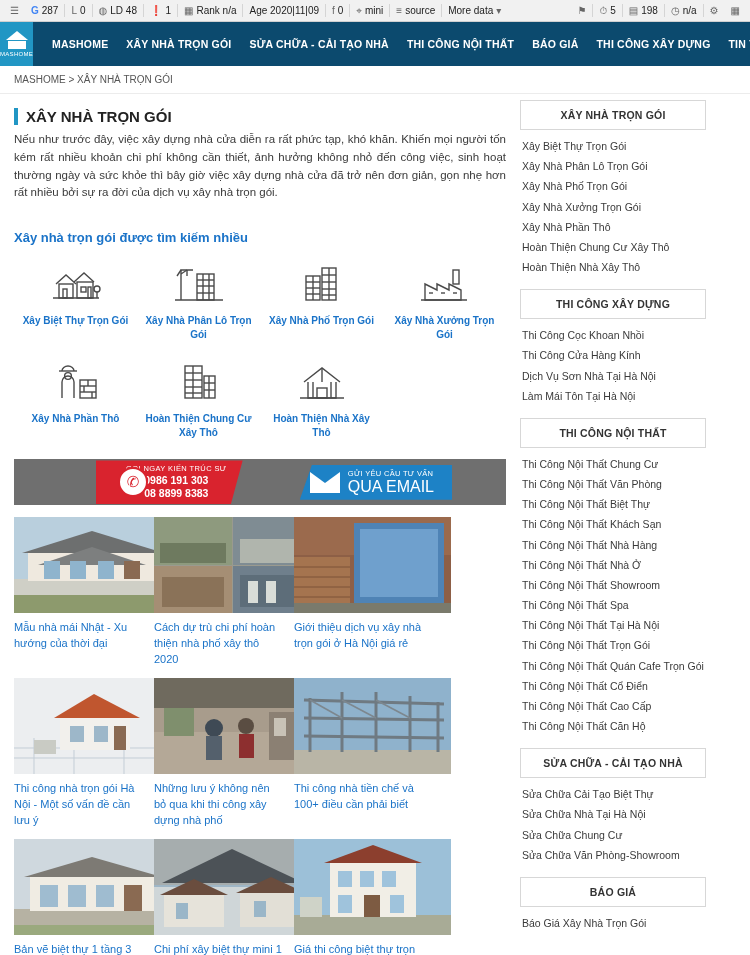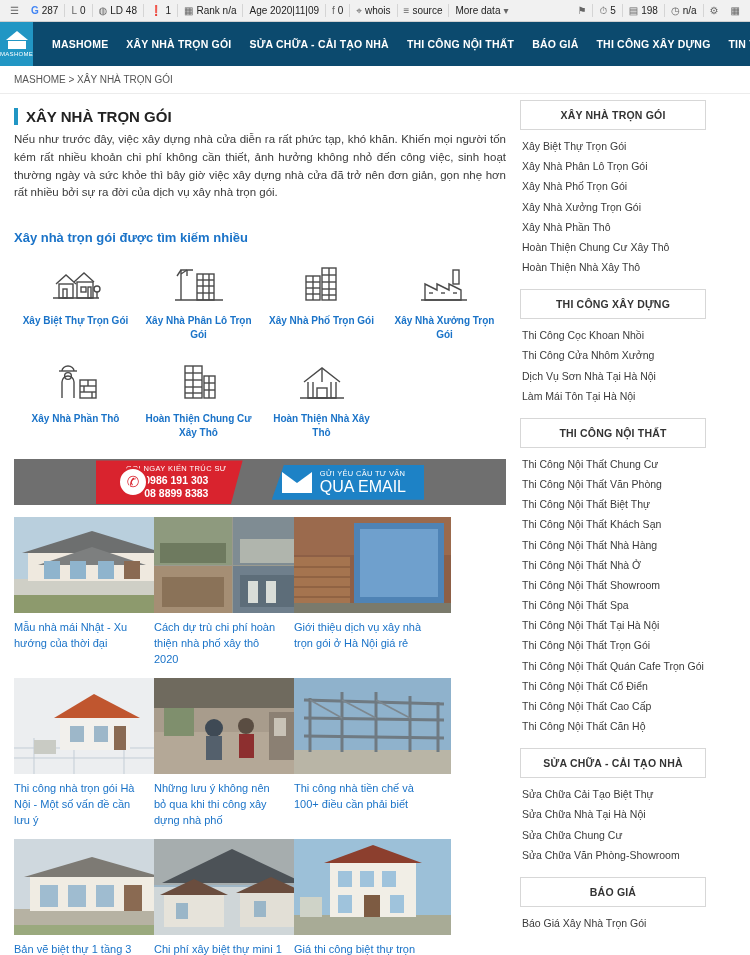--- a/index.html
+++ b/index.html
@@ -92,21 +92,21 @@
     clip-path: polygon(0 0, 100% 0, 92% 100%, 0 100%);
   }
   .banner-left .small { font-size:7.5px; letter-spacing:.4px; }
   .banner-left .ph { font-size:10.5px; font-weight:bold; }
   .phone-circle {
     position:absolute; left:104px; top:8px; width:30px; height:30px; border-radius:50%;
     background:#fff; color:#d9232e; display:flex; align-items:center; justify-content:center; font-size:15px;
     border:2px solid #d9232e;
   }
   .banner-right {
-    margin-left:auto; margin-right:82px; background:#1d82c6; color:#fff;
+    margin-left:auto; margin-right:54px; background:#1d82c6; color:#fff;
     display:flex; align-items:center; gap:8px; padding:4px 18px 4px 10px;
     clip-path: polygon(8% 0, 100% 0, 100% 100%, 0 100%);
   }
   .banner-right .t1 { font-size:7.5px; letter-spacing:.3px; }
   .banner-right .t2 { font-size:16px; font-weight:normal; }
   .env {
     width:30px; height:21px; background:#fff; position:relative; flex:none;
   }
   .env:after {
     content:""; position:absolute; left:0; top:0; width:0; height:0;
@@ -171,21 +171,21 @@
       <span class="seo-num">Age 2020|11|09</span>
     </div>
   <div class="seo-sep"></div>
   <div class="seo-item">
       <span class="gl">f</span>
       <span class="seo-num">0</span>
     </div>
   <div class="seo-sep"></div>
   <div class="seo-item">
       <span class="gl">⌖</span>
-      <span class="seo-num">whois</span>
+      <span class="seo-num">mini</span>
     </div>
   <div class="seo-sep"></div>
   <div class="seo-item">
       <span class="gl">≡</span>
       <span class="seo-num">source</span>
     </div>
   <div class="seo-sep"></div>
   <div class="seo-item">
       <span class="seo-num">More data</span>
       <span class="gl">▾</span>
@@ -587,21 +587,21 @@
         <a href="#">Xây Nhà Phần Thô</a>
         <a href="#">Hoàn Thiện Chung Cư Xây Thô</a>
         <a href="#">Hoàn Thiện Nhà Xây Thô</a>
       </div>
     </div>
 
     <div class="side-box">
       <div class="side-head">THI CÔNG XÂY DỰNG</div>
       <div class="side-list">
         <a href="#">Thi Công Cọc Khoan Nhồi</a>
-        <a href="#">Thi Công Cửa Nhôm Xưởng</a>
+        <a href="#">Thi Công Cửa Hàng Kính</a>
         <a href="#">Dịch Vụ Sơn Nhà Tại Hà Nội</a>
         <a href="#">Làm Mái Tôn Tại Hà Nội</a>
       </div>
     </div>
 
     <div class="side-box">
       <div class="side-head">THI CÔNG NỘI THẤT</div>
       <div class="side-list">
         <a href="#">Thi Công Nội Thất Chung Cư</a>
         <a href="#">Thi Công Nội Thất Văn Phòng</a>

